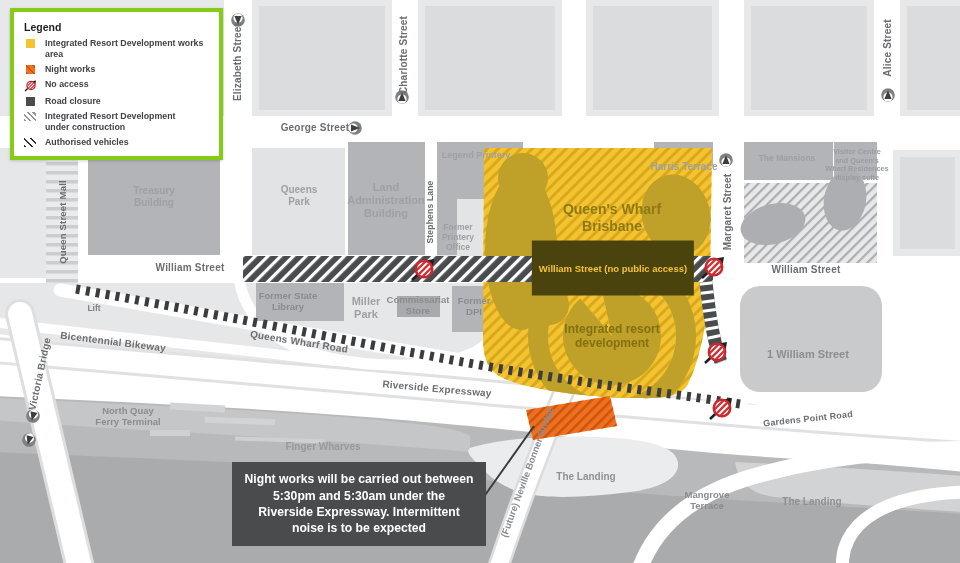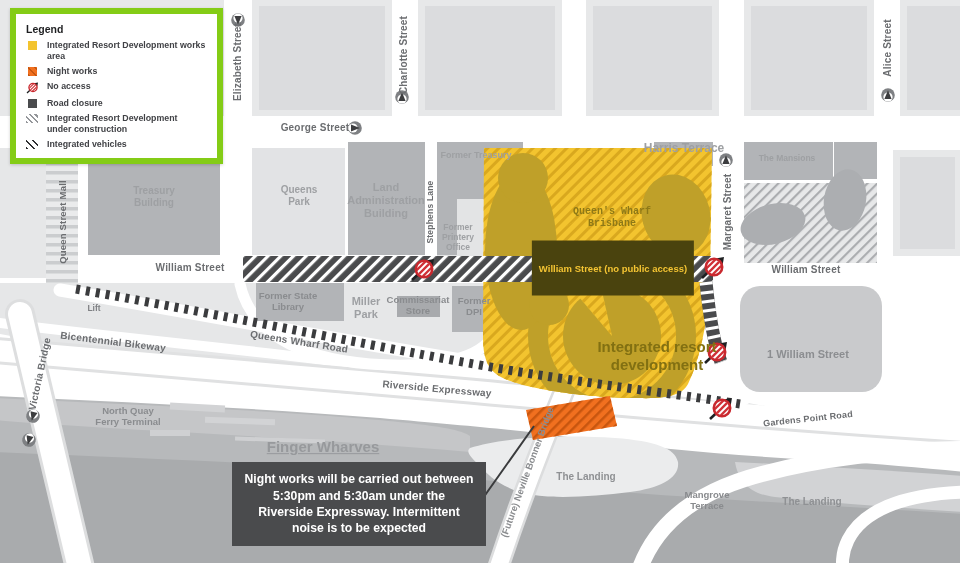--- a/index.html
+++ b/index.html
@@ -5,21 +5,21 @@
   html,body{margin:0;padding:0;background:#888;}
   #stage{position:relative;width:960px;height:563px;background:#FFFFFF;overflow:hidden;
          font-family:"Liberation Sans",sans-serif;}
   #map-svg{position:absolute;left:0;top:0;}
   .lbl{position:absolute;transform:translate(-50%,-50%);font-weight:bold;white-space:pre-line;
        text-align:center;line-height:1.18;pointer-events:none;}
   .st{color:#6B6D70;font-size:10px;letter-spacing:.2px;white-space:nowrap;}
   .bl{color:#9EA0A3;font-size:11px;}
   
   #legend{position:absolute;left:10px;top:8px;width:213px;box-sizing:border-box;background:#FFFFFF;
-          border:6px solid #84cc16;box-shadow:0 1px 3px rgba(0,0,0,.18);padding:9px 10px 8px 10px;}
+          border:4px solid #84cc16;box-shadow:0 1px 3px rgba(0,0,0,.18);padding:9px 10px 8px 10px;}
   #legend h1{margin:0 0 5px 0;font-size:10.5px;color:#1E1F21;}
   .lrow{display:flex;align-items:flex-start;gap:7px;margin-top:4px;font-size:8.8px;color:#414246;
         line-height:1.25;white-space:pre-line;font-weight:bold;}
   .lic{flex:0 0 14px;display:flex;justify-content:flex-start;}
   .sw{width:9px;height:9px;margin:1px 0 0 2px;}
   .sw-y{background:#F3C42F;}
   .sw-o{background:repeating-linear-gradient(45deg,#C8560F 0 2px,#F1701F 2px 5px);}
   .sw-d{background:#4A4B4D;}
   .sw-hl{width:12px;height:9px;background:repeating-linear-gradient(45deg,#94969A 0 1.5px,transparent 1.5px 4px);margin-top:1px;}
   .sw-hd{width:12px;height:9px;background:repeating-linear-gradient(45deg,#2E2F31 0 2px,transparent 2px 5px);margin-top:1px;}
@@ -215,43 +215,47 @@
 <div class="lbl st" style="left:808px;top:419px;font-size:9px;transform:translate(-50%,-50%) rotate(-6deg);">Gardens Point Road</div>
 <div class="lbl" style="left:527px;top:472px;color:#8A8C8F;font-size:9.5px;white-space:nowrap;transform:translate(-50%,-50%) rotate(-70deg);">(Future) Neville Bonner Bridge</div>
 
 <div class="lbl bl" style="left:154px;top:197px;font-size:10px;">Treasury
 Building</div>
 <div class="lbl bl" style="left:299px;top:196px;font-size:10px;">Queens
 Park</div>
 <div class="lbl bl" style="left:386px;top:200px;">Land
 Administration
 Building</div>
-<div class="lbl bl" style="left:476px;top:155px;font-size:9px;white-space:nowrap;">Former Treasury</div>
+<div class="lbl bl" style="left:476px;top:155px;font-size:9px;white-space:nowrap;">Legend Printery</div>
 <div class="lbl bl" style="left:458px;top:237px;font-size:8.5px;">Former
 Printery
 Office</div>
-<div class="lbl bl" style="left:684px;top:148px;font-size:12px;white-space:nowrap;">Harris Terrace</div>
+<div class="lbl bl" style="left:684px;top:167px;font-size:10px;white-space:nowrap;">Harris Terrace</div>
 <div class="lbl bl" style="left:787px;top:158px;font-size:8.5px;white-space:nowrap;">The Mansions</div>
-<div class="lbl" style="left:612px;top:218px;color:#8E7917;font-size:10px;font-family:Liberation Mono, monospace;">Queen's Wharf
+<div class="lbl" style="left:857px;top:165px;color:#9A9CA0;font-size:7.3px;font-weight:bold;">Visitor Centre
+and Queen's
+Wharf Residences
+display suite</div>
+<div class="lbl" style="left:612px;top:218px;color:#8E7917;font-size:14px;">Queen's Wharf
 Brisbane</div>
-<div class="lbl" style="left:612px;top:356px;color:#827012;font-size:15px;margin-left:45px;">Integrated resort
+<div class="lbl" style="left:612px;top:336px;color:#827012;font-size:12px;">Integrated resort
 development</div>
 <div class="lbl" style="left:808px;top:354px;color:#8C8E91;font-size:11px;white-space:nowrap;">1 William Street</div>
 <div class="lbl" style="left:288px;top:301px;color:#8A8C8F;font-size:9.5px;">Former State
 Library</div>
 <div class="lbl bl" style="left:366px;top:308px;">Miller
 Park</div>
 <div class="lbl" style="left:418px;top:305px;color:#8A8C8F;font-size:9.5px;">Commissariat
 Store</div>
 <div class="lbl" style="left:474px;top:306px;color:#8A8C8F;font-size:9.5px;">Former
 DPI</div>
 <div class="lbl" style="left:94px;top:308px;color:#7F8184;font-size:8.5px;">Lift</div>
 <div class="lbl" style="left:128px;top:416px;color:#8A8C8F;font-size:9.5px;">North Quay
 Ferry Terminal</div>
-<div class="lbl" style="left:323px;top:447px;color:#97999C;font-size:15px;white-space:nowrap;text-decoration:underline;">Finger Wharves</div>
+<div class="lbl" style="left:323px;top:447px;color:#97999C;font-size:10px;white-space:nowrap;">Finger Wharves</div>
 <div class="lbl" style="left:586px;top:477px;color:#8F9194;font-size:10px;white-space:nowrap;">The Landing</div>
 <div class="lbl" style="left:707px;top:500px;color:#898B8E;font-size:9.5px;">Mangrove
 Terrace</div>
 <div class="lbl" style="left:812px;top:502px;color:#8F9194;font-size:10px;white-space:nowrap;">The Landing</div>
 
 <div id="badge">William Street (no public access)</div>
 
 <div id="legend">
   <h1>Legend</h1>
   <div class="lrow">
@@ -274,21 +278,21 @@
     <span class="lic"><span class="sw sw-d"></span></span>
     <span>Road closure</span>
   </div>
   <div class="lrow">
     <span class="lic"><span class="sw-hl"></span></span>
     <span>Integrated Resort Development
 under construction</span>
   </div>
   <div class="lrow">
     <span class="lic"><span class="sw-hd"></span></span>
-    <span>Integrated vehicles</span>
+    <span>Authorised vehicles</span>
   </div>
 </div>
 
 <div id="callout">Night works will be carried out between
 5:30pm and 5:30am under the
 Riverside Expressway. Intermittent
 noise is to be expected</div>
 
 </div>
 

